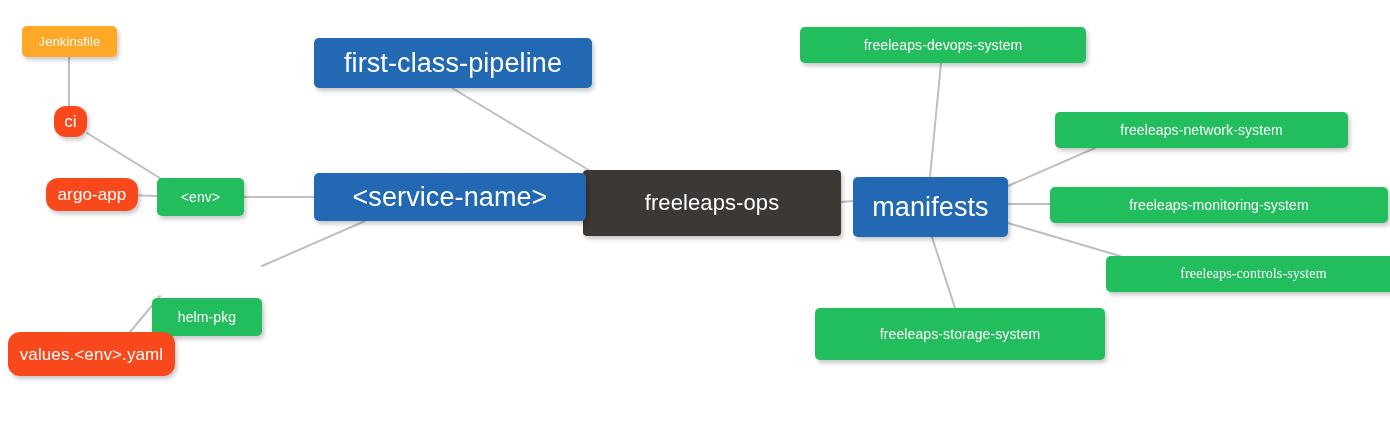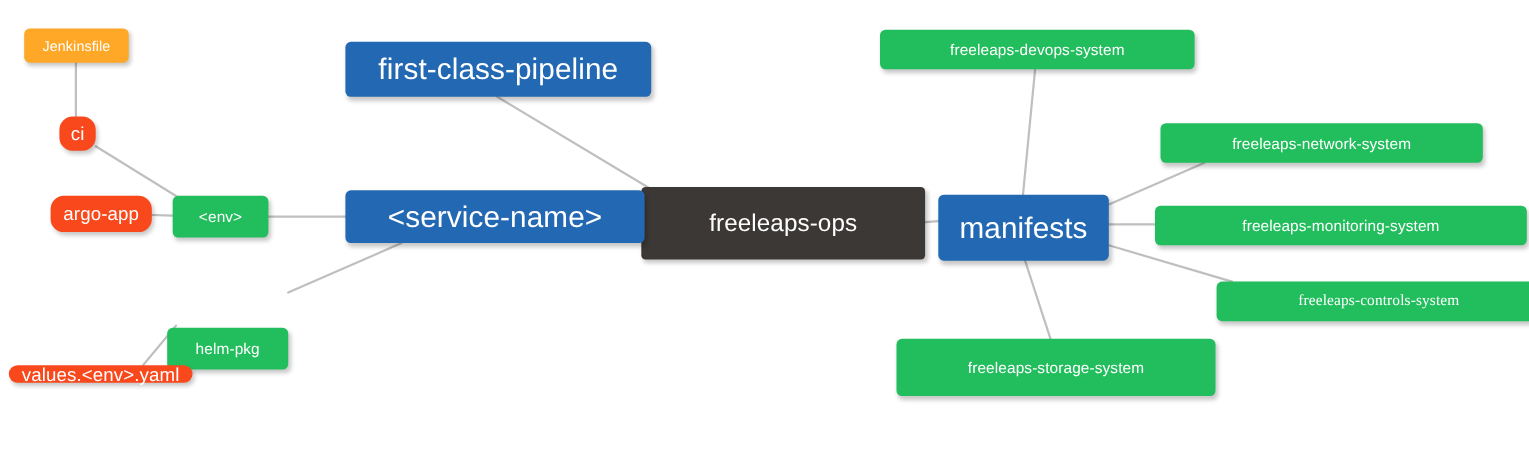--- a/index.html
+++ b/index.html
@@ -95,21 +95,21 @@
       </div>
       <div class="node n-red sz-l4" style="left: 54px; top: 106px; width: 33px; height: 31px;">
         <span>ci</span>
       </div>
       <div class="node n-orange sz-l5" style="left: 22px; top: 26px; width: 95px; height: 31px;">
         <span>Jenkinsfile</span>
       </div>
       <div class="node n-red sz-l4" style="left: 46px; top: 178px; width: 92px; height: 33px;">
         <span>argo-app</span>
       </div>
-      <div class="node n-red sz-l4" style="left: 8px; top: 332px; width: 167px; height: 16px;">
+      <div class="node n-red sz-l4" style="left: 8px; top: 332px; width: 167px; height: 44px;">
         <span>values.&lt;env&gt;.yaml</span>
       </div>
       <div class="node n-green sz-l3" style="left: 800px; top: 27px; width: 286px; height: 36px;">
         <span>freeleaps-devops-system</span>
       </div>
       <div class="node n-green sz-l3" style="left: 1055px; top: 112px; width: 293px; height: 36px;">
         <span>freeleaps-network-system</span>
       </div>
       <div class="node n-green sz-l3" style="left: 1050px; top: 187px; width: 338px; height: 36px;">
         <span>freeleaps-monitoring-system</span>

